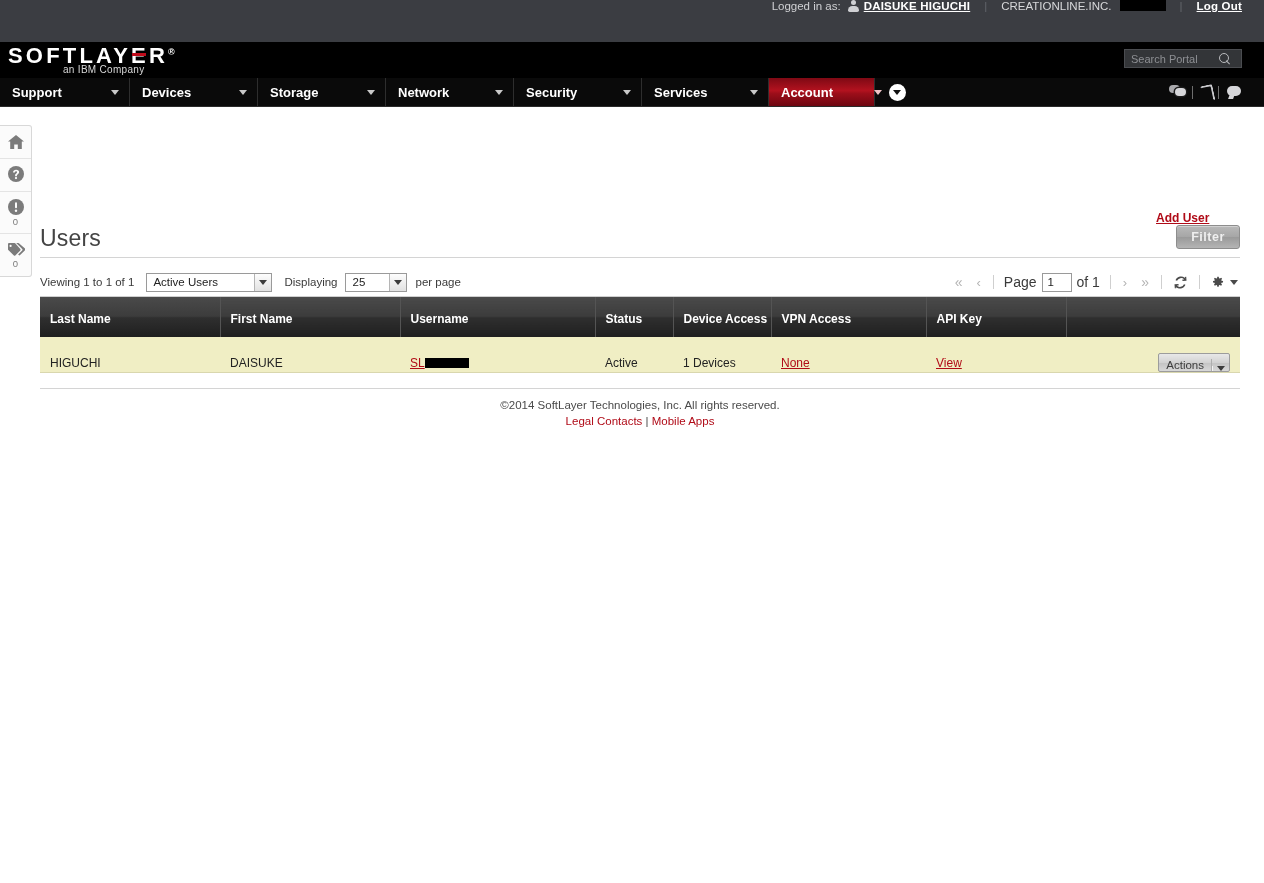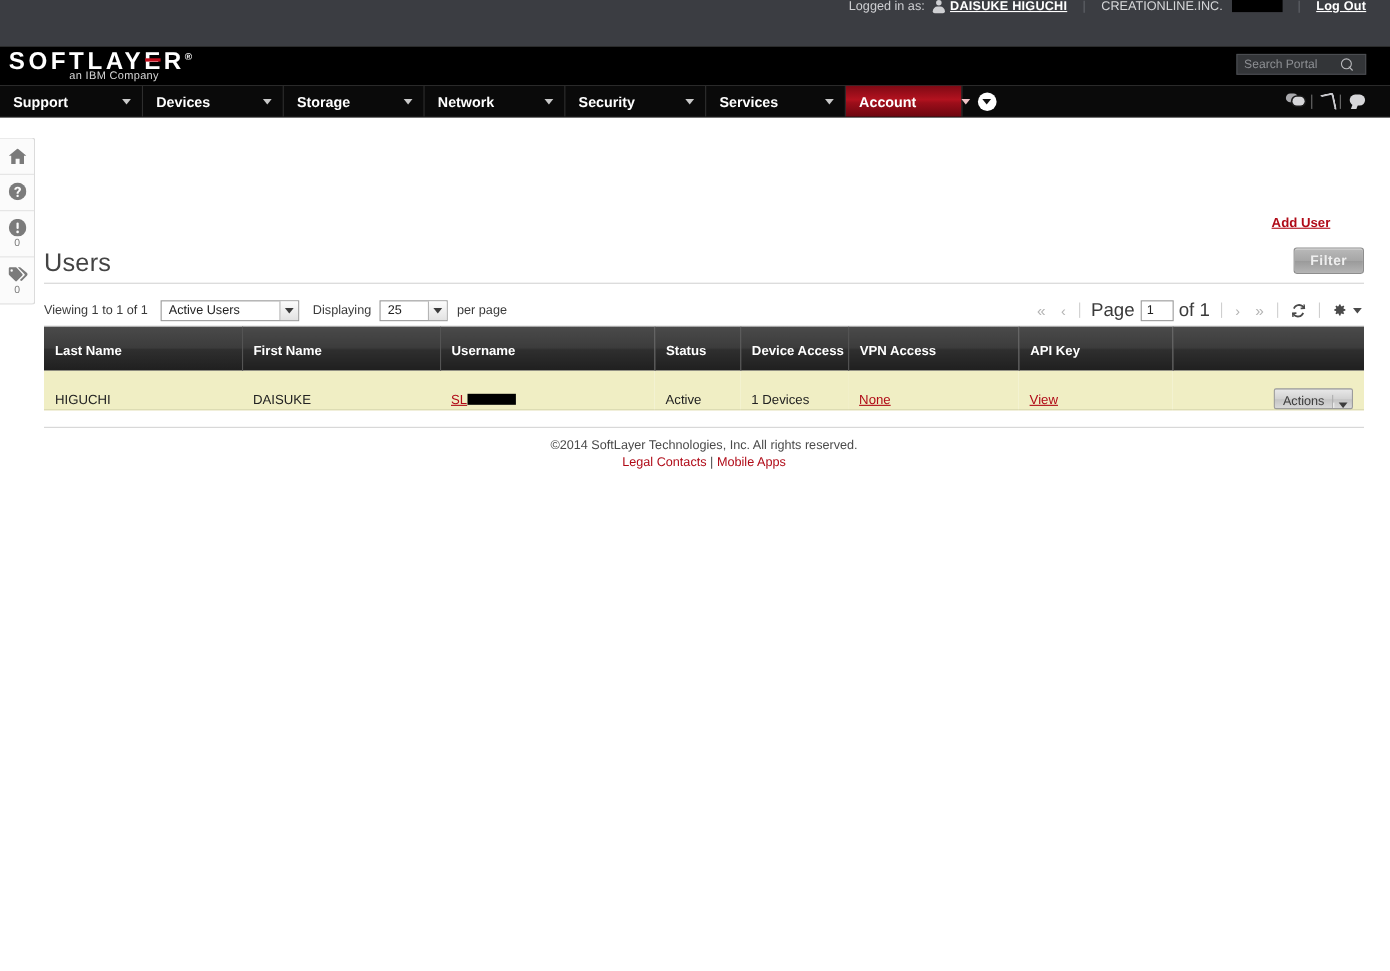--- a/index.html
+++ b/index.html
@@ -215,21 +215,21 @@
   .sel .sel-btn::after{
     content:"";border-left:4px solid transparent;border-right:4px solid transparent;
     border-top:5px solid #3c3c3c;
   }
   #sel-active { width: 126px; margin-left: 12px; }
   #sel-perpage { width: 62px; margin-left: 8px; }
   .pager { margin-left: auto; display: flex; align-items: center; color:#9a9a9a; }
   .pg-arrow { font-size: 14px; padding: 0 7px; color:#b4b4b4; }
   .pg-arrow.lt { font-size: 13px; }
   .pg-sep { width: 1px; height: 14px; background: #cfcfcf; margin: 0 5px; }
-  .pager .p-txt { color:#3a3a3a; font-size: 17px; padding: 0 5px; }
+  .pager .p-txt { color:#3a3a3a; font-size: 14px; padding: 0 5px; }
   .pg-input {
     width: 30px; height: 19px; border: 1px solid #9a9a9a; background: #fff;
     font-size: 11.5px; color: #222; text-align: left; padding-left: 5px;
     font-family: "Liberation Sans", sans-serif; outline: none;
   }
   .refresh-icon { width:15px;height:15px;margin:0 6px; }
   .gear-icon { width:14px;height:14px;margin-left:6px; }
   .gear-caret {
     width:0;height:0;border-left:4px solid transparent;border-right:4px solid transparent;
     border-top:5px solid #4a4a4a; margin-left:5px; margin-right:2px;
@@ -389,21 +389,21 @@
     </div>
     <div class="side-item tall">
       <svg class="ico" width="18" height="15" viewBox="0 0 18 15">
         <path d="M7.5 1H2a1 1 0 0 0-1 1v5.2c0 .3.1.5.3.7l5.6 5.6c.4.4 1 .4 1.4 0l5-5c.4-.4.4-1 0-1.4L8.2 1.3A1 1 0 0 0 7.5 1zM3.6 5a1.1 1.1 0 1 1 0-2.2 1.1 1.1 0 0 1 0 2.2z"></path>
         <path d="M11.2 1h-2l6 6c.4.4.4 1 0 1.4l-4.1 4.1.6.6c.4.4 1 .4 1.4 0l5-5c.4-.4.4-1 0-1.4L11.9 1.3a1 1 0 0 0-.7-.3z"></path>
       </svg>
       <span class="side-count">0</span>
     </div>
   </div>
 
-  <a class="addlink" href="#" style="left:1156px;top:88px;position:absolute;">Add User</a>
+  <a class="addlink" href="#" style="left:1156px;top:104px;position:absolute;">Add User</a>
 
   <div class="titlerow">
     <div class="pagetitle">Users</div>
     <div class="btn-filter">Filter</div>
   </div>
 
   <div class="toolbar">
     <span class="t-txt">Viewing 1 to 1 of 1</span>
 
     <div class="sel" id="sel-active">

